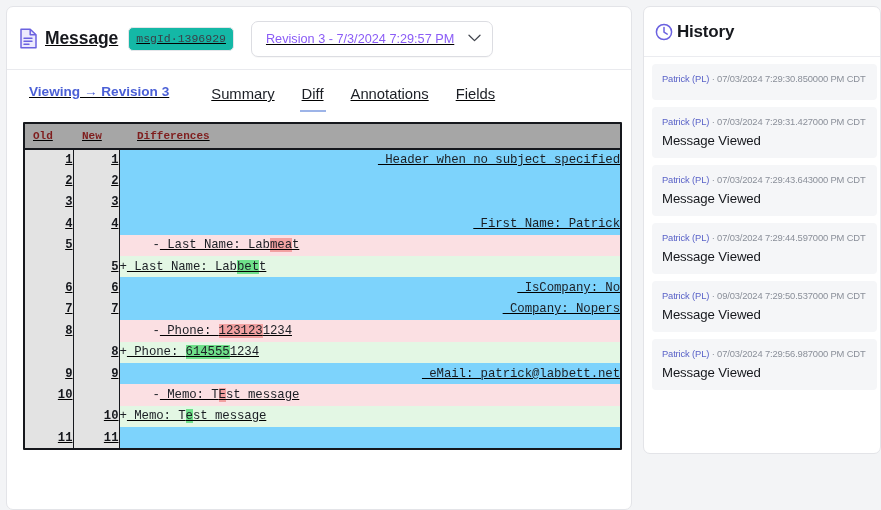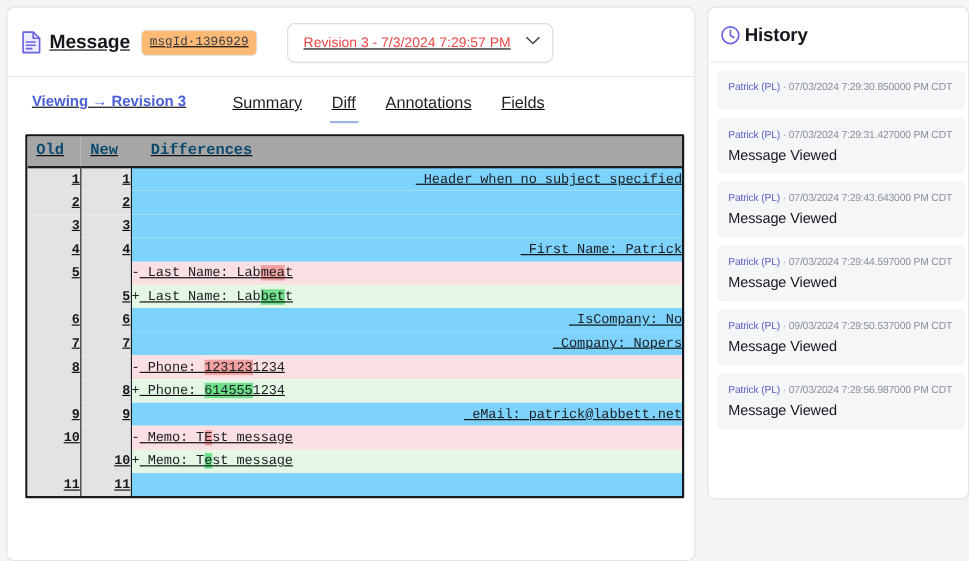--- a/index.html
+++ b/index.html
@@ -47,39 +47,39 @@
   .msg-title-text {
     font-size: 17.5px;
     font-weight: bold;
     color: #16181d;
     letter-spacing: -0.1px;
   }
   .msgid-badge {
     font-family: "Liberation Mono", monospace;
     font-size: 11.5px;
     color: #3a3f47;
-    background: #fdba74;
+    background: #14b8a6;
     border: 1px solid #e4e5e9;
     border-radius: 5px;
     padding: 4px 7px 5px 7px;
     white-space: nowrap;
   }
   .revision-select {
-    margin-left: 17px;
+    margin-left: 7px;
     min-width: 212px;
     height: 36px;
     background: #ffffff;
     border: 1px solid #dcdde2;
     border-radius: 7px;
     display: flex;
     align-items: center;
     justify-content: space-between;
     padding: 0 11px 0 14px;
     font-size: 12.7px;
-    color: #ef4444;
+    color: #8b5cf6;
     box-shadow: 0 1px 1px rgba(16,18,24,0.03);
   }
   .chev { color:#41454d; font-size: 11px; line-height: 1; margin-left: 14px;}
 
   .tabs-row {
     display: flex;
     align-items: flex-start;
     padding: 14px 0 0 22px;
     gap: 0;
     height: 48px;
@@ -112,27 +112,27 @@
   }
   table.diff {
     border-collapse: collapse;
     width: 100%;
     font-family: "Liberation Mono", monospace;
     font-size: 12.4px;
     table-layout: fixed;
   }
   table.diff thead th {
     background: #a6a6a6;
-    color: #0c4a6e;
+    color: #7f1d1d;
     font-weight: bold;
     text-align: left;
     padding: 5px 0 6px 0;
     height: 25px;
     border-bottom: 2px solid #16181d;
-    font-size: 14px;
+    font-size: 11px;
   }
   th.h-old { width: 48px; padding-left: 8px !important; }
   th.h-new { width: 46px; padding-left: 9px !important; }
   th.h-diff { padding-left: 18px !important; }
   table.diff td {
     padding: 0;
     height: 21.4px;
     vertical-align: middle;
     white-space: pre;
   }
@@ -145,21 +145,21 @@
     padding-right: 8px;
     border-right: 1px solid #16181d;
     font-size: 12.2px;
   }
   td.ln.new { width: 46px; }
   td.code {
     padding-left: 7px;
     color: #1b1e24;
     letter-spacing: -0.1px;
   }
-  tr.del td.code { background: #fbe0e3; }
+  tr.del td.code { background: #fbe0e3; padding-left: 33px; }
   tr.add td.code { background: #e3f7e4; }
   tr.ctx td.code { background: #7dd3fc; text-align: right; }
   .mark-del { background: #f2a1a1; }
   .mark-add { background: #6fe08a; }
   .sign { display: inline-block; width: 1ch; }
 
   
   .right-panel {
     width: 238px;
     height: 448px;

